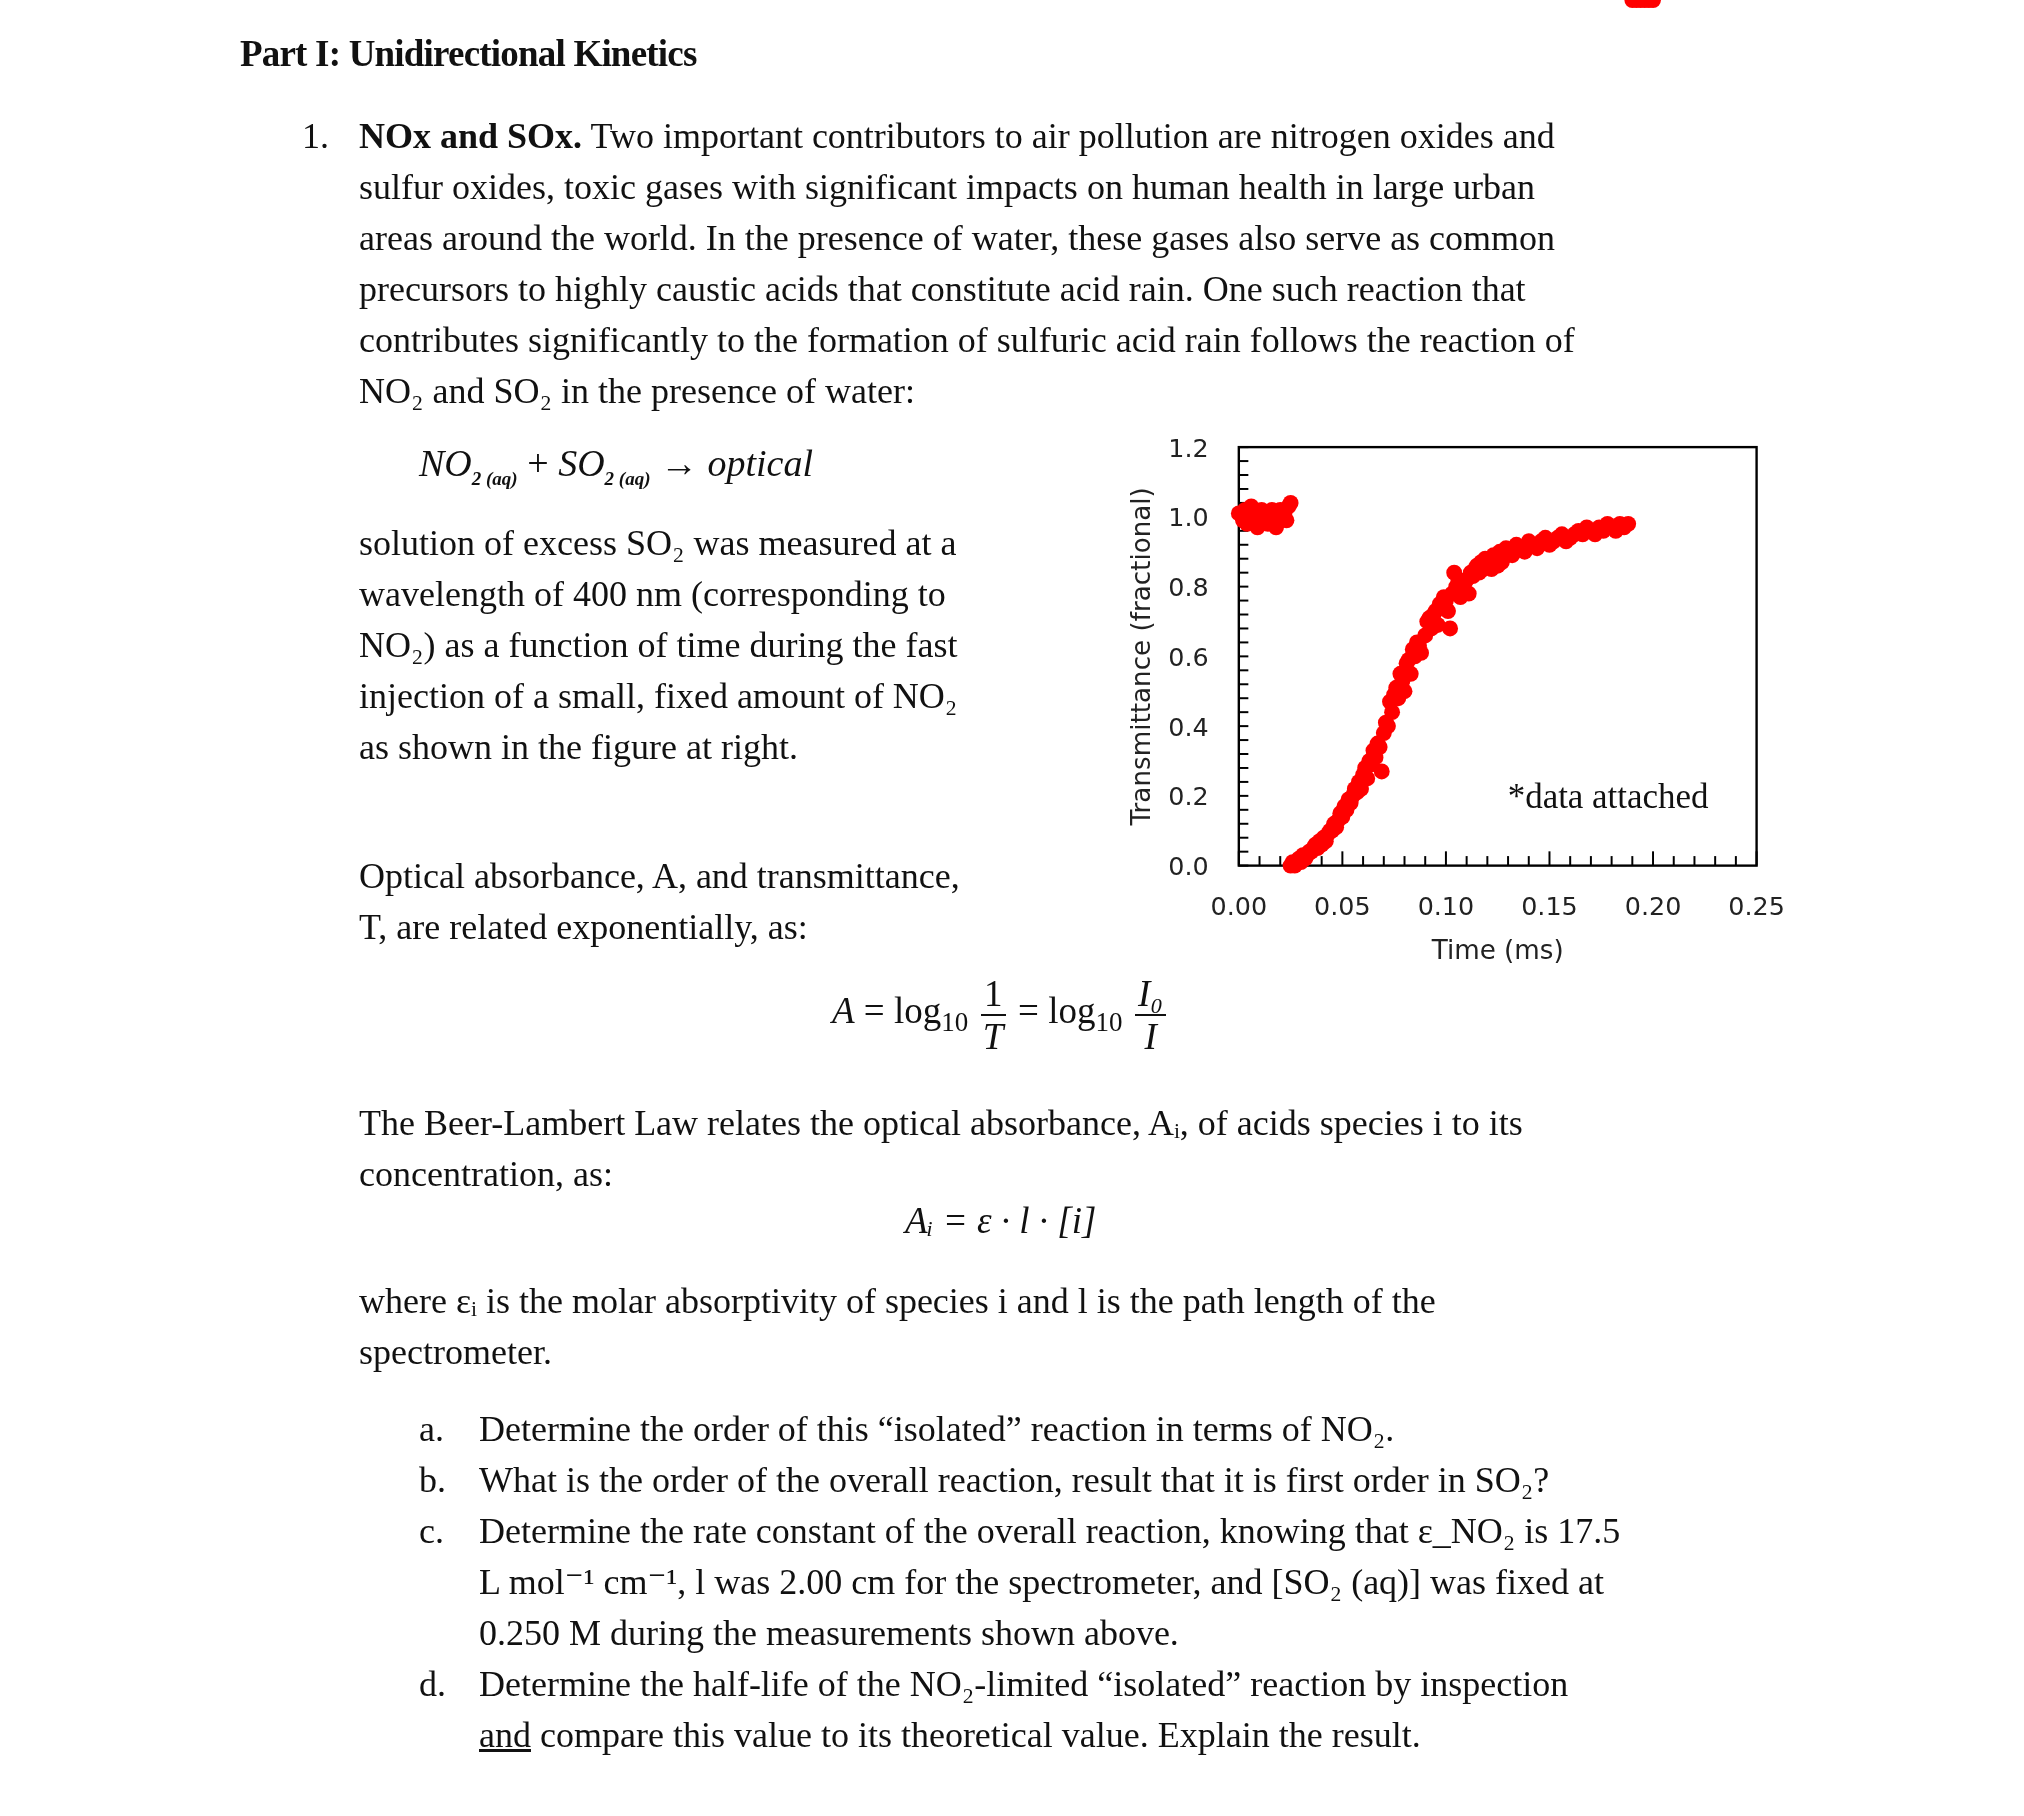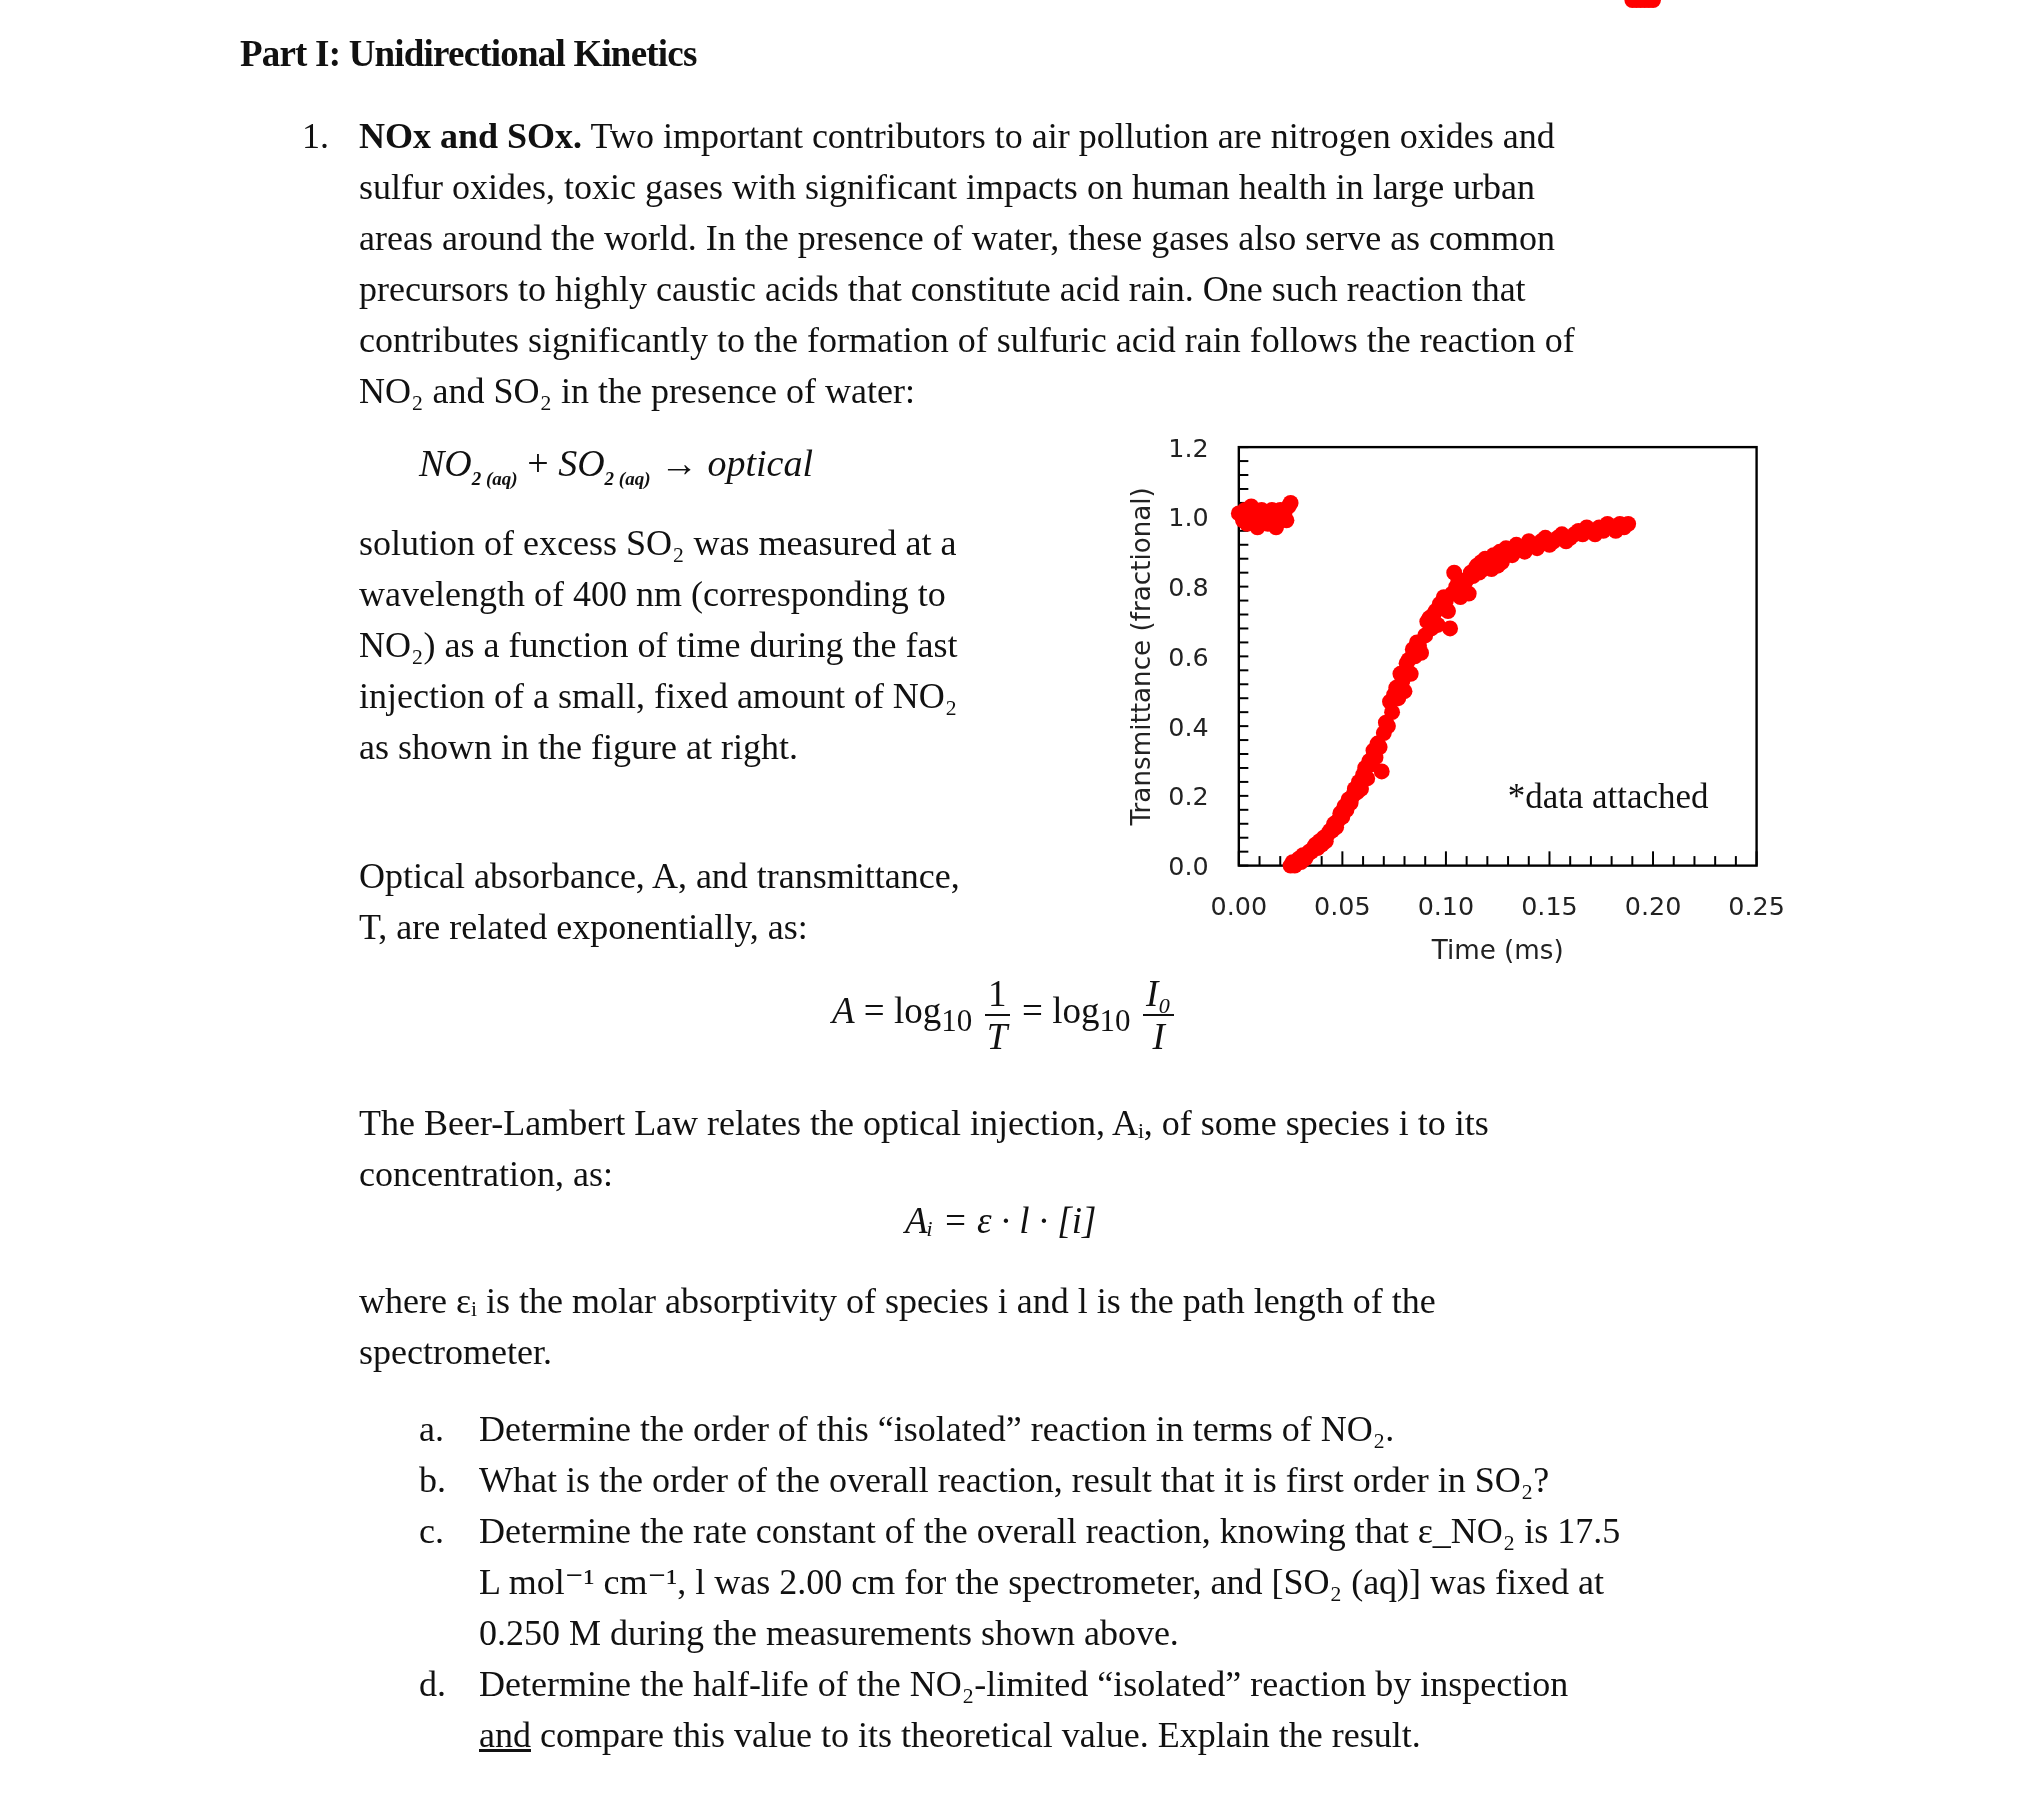--- a/index.html
+++ b/index.html
@@ -13,21 +13,21 @@
   .para1 { left: 359px; top: 111px; width: 1453px; }
   .para1 .line { display: block; }
   .eq1 { left: 419px; top: 441px; font-size: 38px; font-style: italic; }
   .eq1 sub { font-size: 19px; font-weight: bold; }
   .para2 { left: 359px; top: 518px; }
   .para3 { left: 359px; top: 851px; }
   .eq2 { left: 832px; top: 973px; font-size: 37px; }
   .frac { display: inline-block; vertical-align: middle; text-align: center; margin: 0 3.2px; }
   .frac span { display: block; line-height: 41px; }
   .frac .num-part { border-bottom: 2.4px solid #111; padding: 0 3.2px; }
-  .eq2 .logsub { font-size: 31px; vertical-align: -8px; }
+  .eq2 .logsub { font-size: 27px; vertical-align: -8px; }
   .para4 { left: 359px; top: 1098px; }
   .eq3 { left: 905px; top: 1199px; font-size: 37px; font-style: italic; }
   .para5 { left: 359px; top: 1276px; }
   .qlist { left: 419px; top: 1404px; }
   .q { display: block; position: relative; padding-left: 60px; }
   .q .qlabel { position: absolute; left: 0; top: 0; }
   .underline { text-decoration: underline; }
   .chart-text { font-family: "DejaVu Sans", "Liberation Sans", sans-serif; fill: #222; }
 </style>
 </head>
@@ -77,21 +77,21 @@
   </span>
   <span>=</span>
   <span>log</span><span class="logsub">10</span>
   <span class="frac">
     <span class="num-part" style="font-style:italic">I₀</span>
     <span style="font-style:italic">I</span>
   </span>
 </div>
 
 <div class="abs para4 serif body-text">
-  <div>The Beer-Lambert Law relates the optical injection, Aᵢ, of some species i to its</div>
+  <div>The Beer-Lambert Law relates the optical absorbance, Aᵢ, of acids species i to its</div>
   <div>concentration, as:</div>
 </div>
 
 <div class="abs eq3 serif">Aᵢ = ε · l · [i]</div>
 
 <div class="abs para5 serif body-text">
   <div>where εᵢ is the molar absorptivity of species i and l is the path length of the</div>
   <div>spectrometer.</div>
 </div>
 

